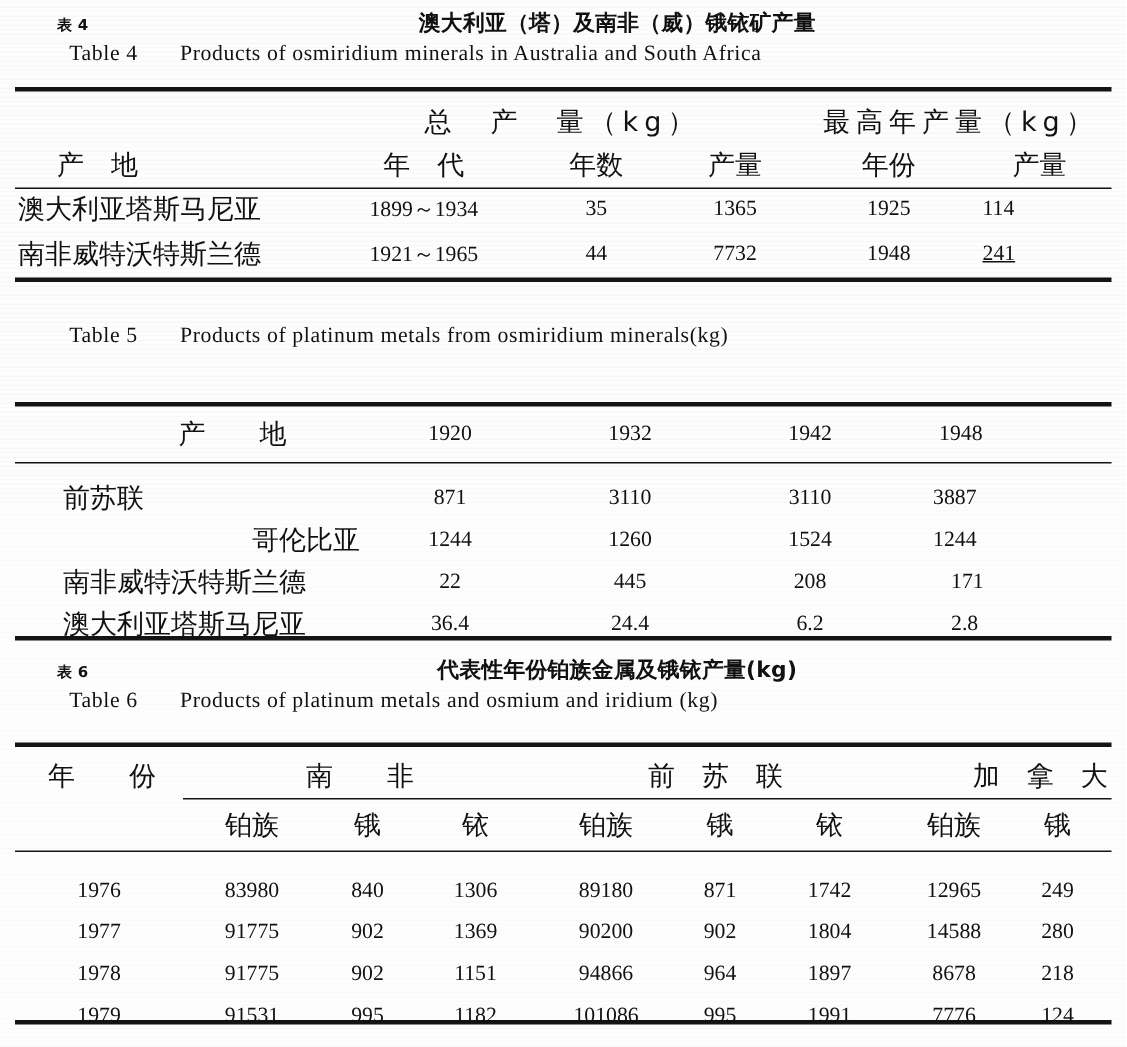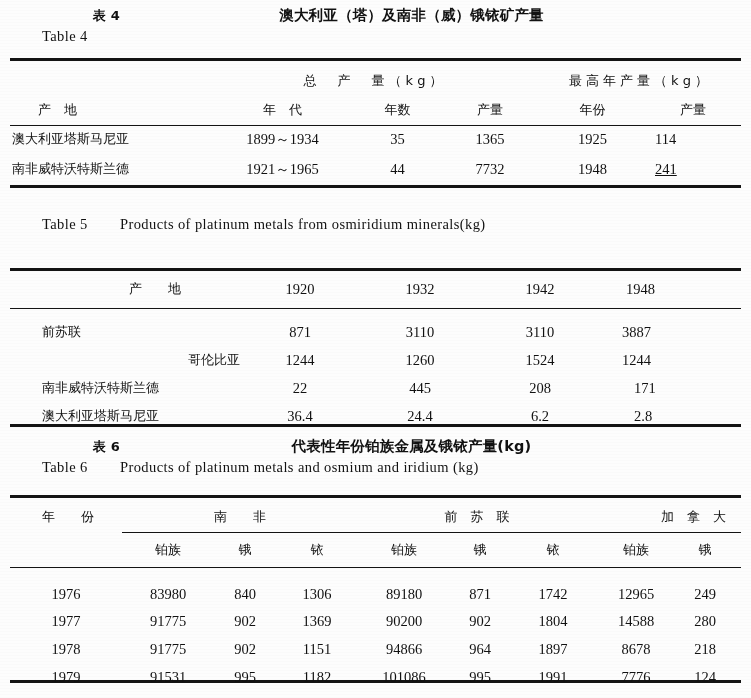--- a/index.html
+++ b/index.html
@@ -36,22 +36,21 @@
     font-weight: bold;
     font-family: "DejaVu Sans", "Liberation Sans", sans-serif;
     font-size: 14.5px;
     letter-spacing: 0.2px;
     height: 22px;
   }
   .caption-cn .tbl-num {
     width: 120px;
     padding-left: 38px;
     box-sizing: border-box;
-    font-size: 13px;
-    text-align: right;
+    font-size: 10px;
   }
   .caption-cn .cn-title {
     flex: 1;
     text-align: left;
     padding-left: 40px;
   }
   .caption-cn.center-title .cn-title {
     text-align: center;
     padding-left: 0;
     padding-right: 48px;
@@ -60,22 +59,23 @@
   .caption-en {
     display: flex;
     align-items: baseline;
     font-family: "Liberation Serif", "DejaVu Serif", serif;
     font-size: 14.5px;
     height: 22px;
     letter-spacing: 0.4px;
   }
   .caption-en .tbl-num-en {
     width: 120px;
-    padding-left: 42px;
+    padding-left: 18px;
     box-sizing: border-box;
+    text-align: center;
   }
   .caption-en .en-title {
     flex: 1;
     text-align: left;
   }
 
   
   .rule {
     position: absolute;
     background: #141414;
@@ -93,21 +93,21 @@
     font-size: 14.5px;
   }
   table.data td, table.data th {
     padding: 0;
     font-weight: normal;
     white-space: nowrap;
     vertical-align: middle;
   }
   .cn {
     font-family: "DejaVu Sans", "Liberation Sans", sans-serif;
-    font-size: 13px;
+    font-size: 18px;
   }
   .num {
     font-family: "Liberation Serif", "DejaVu Serif", serif;
     font-size: 14.5px;
   }
   .sp3 { letter-spacing: 4px; }
 
   .c  { text-align: center; }
   .l  { text-align: left; }
 
@@ -144,20 +144,21 @@
 
 <div class="page">
 
   <div class="table-block" style="top:6px;">
     <div class="caption-cn center-title">
       <span class="tbl-num">表 4</span>
       <span class="cn-title">澳大利亚（塔）及南非（威）锇铱矿产量</span>
     </div>
     <div class="caption-en">
       <span class="tbl-num-en">Table 4</span>
+      <span class="en-title">Products of osmiridium minerals in Australia and South Africa</span>
     </div>
   </div>
 
   <div class="rule thick" style="top:58px;"></div>
   <div class="rule thin" style="top:125px;"></div>
   <div class="rule thick" style="top:185px;"></div>
 
   <table class="data" id="t4">
     <colgroup>
       <col style="width:200px">

